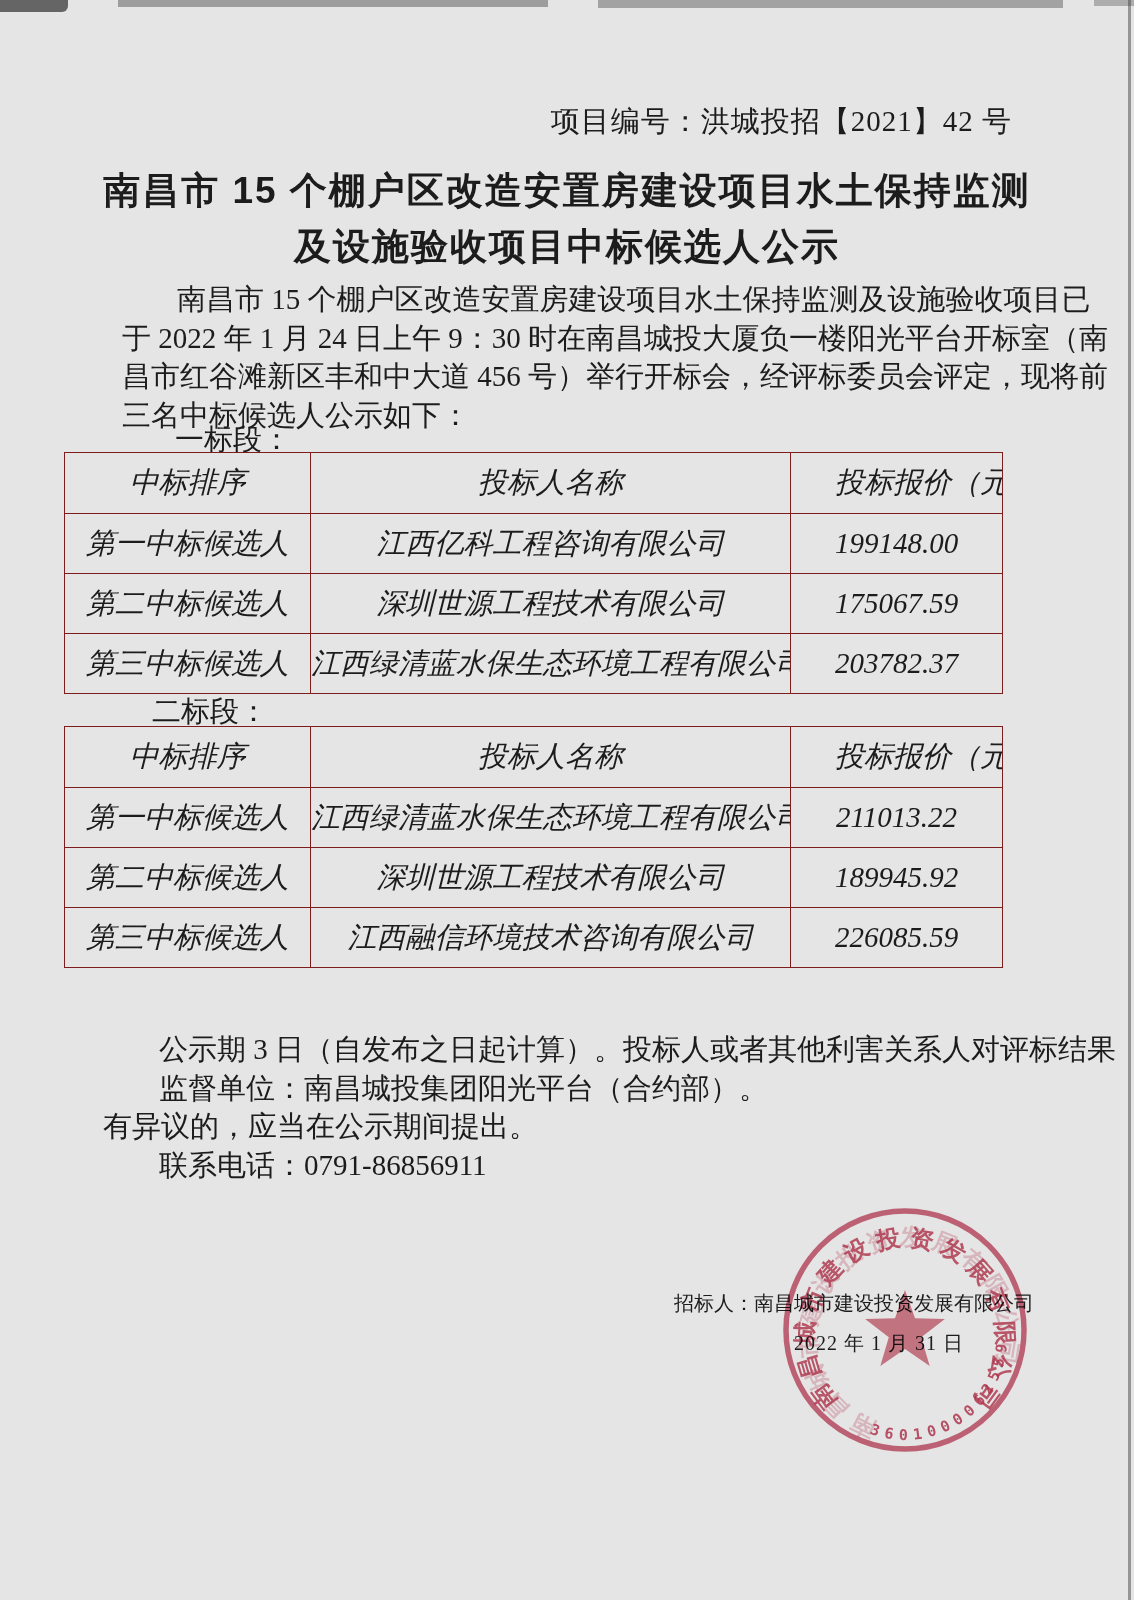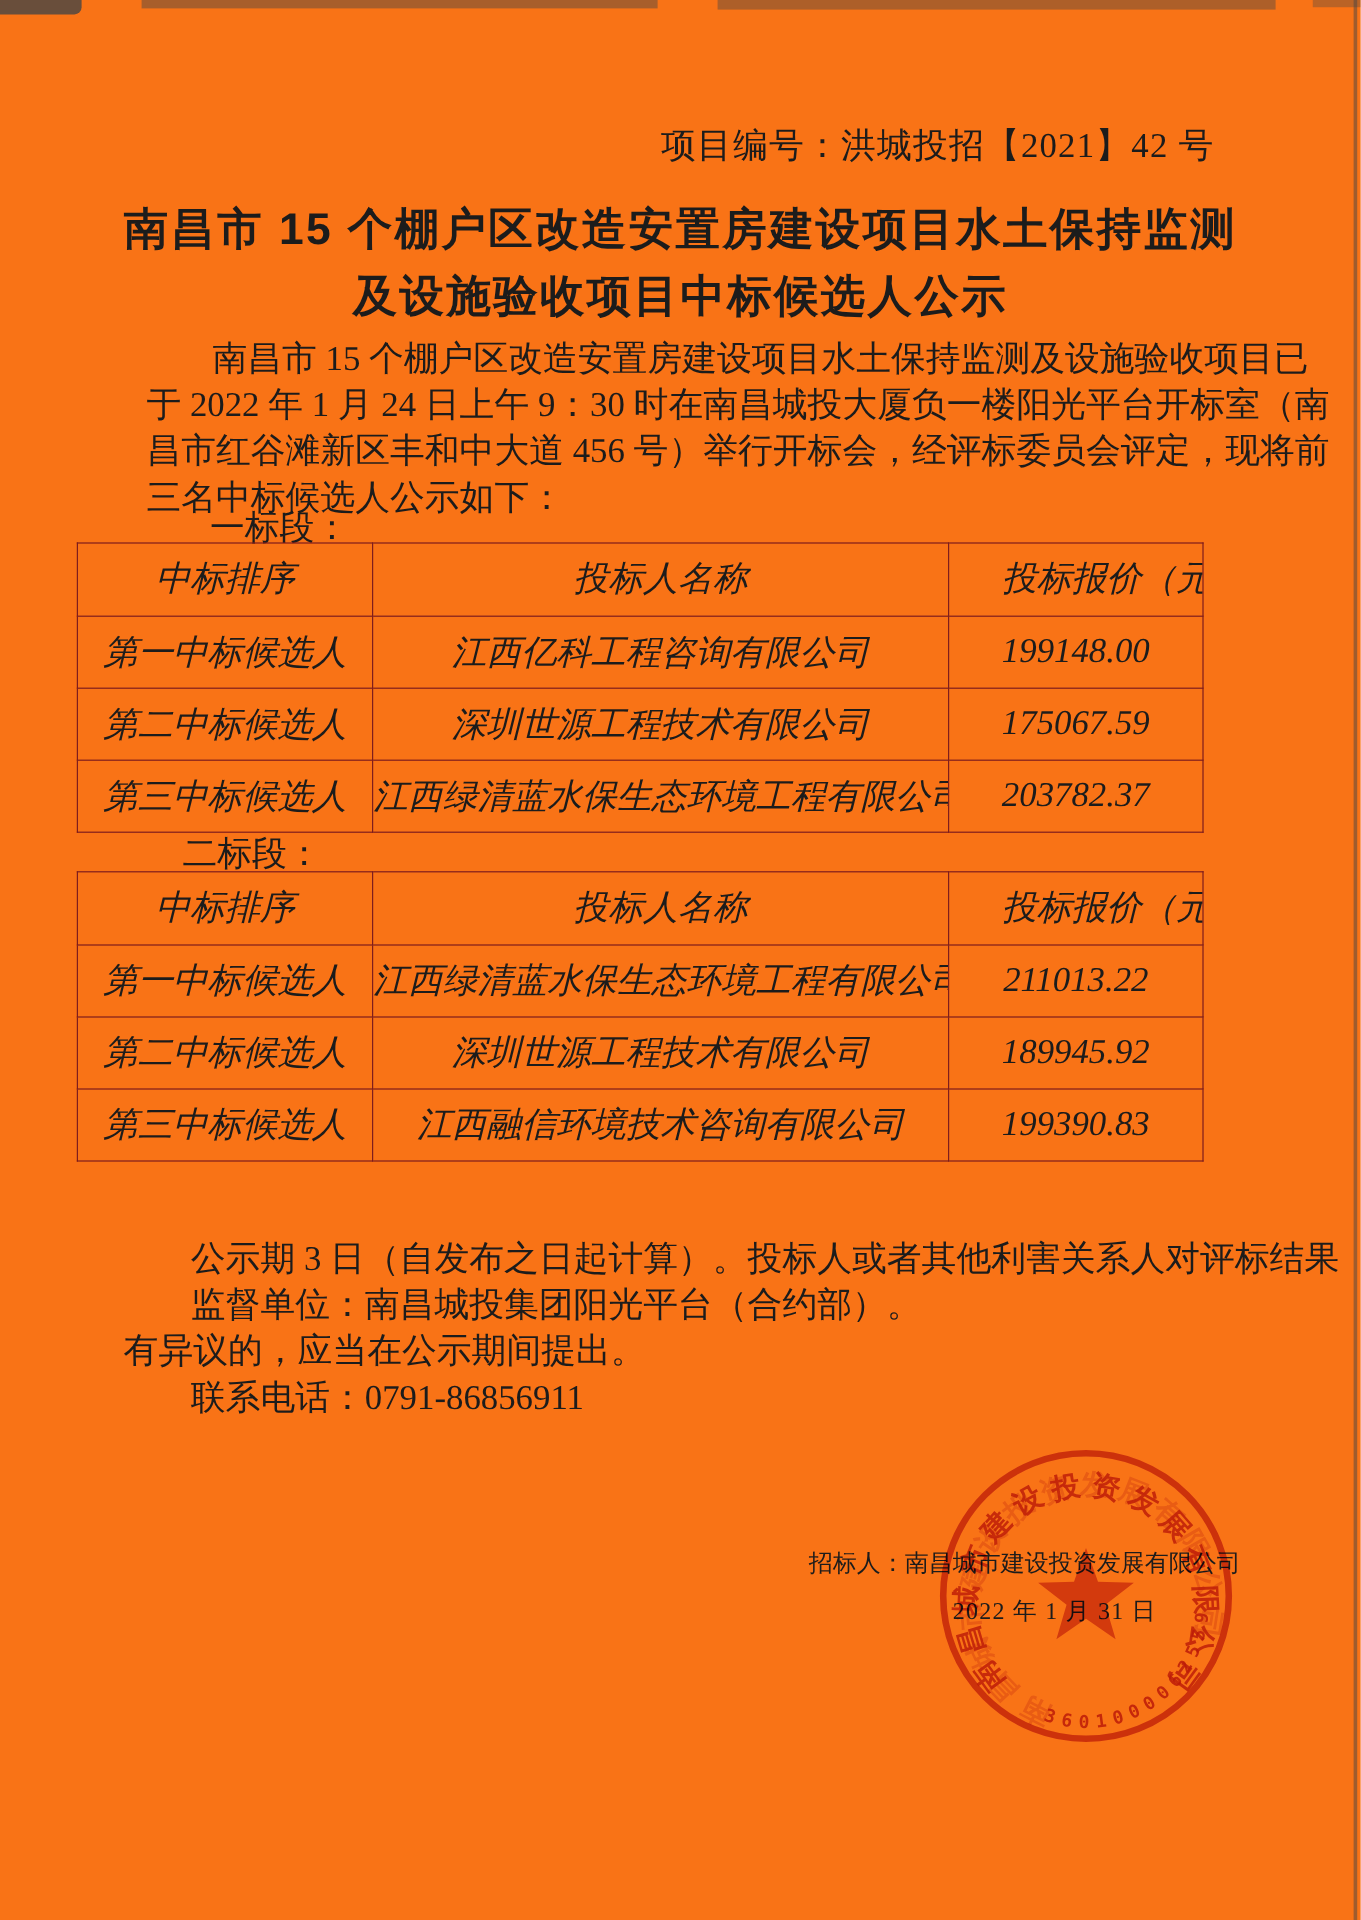--- a/index.html
+++ b/index.html
@@ -1,21 +1,21 @@
 <!DOCTYPE html>
 <html><head>
 <meta charset="utf-8">
 <style>
   * { margin:0; padding:0; box-sizing:border-box; }
   html,body { background:#ffffff; }
   .page {
     position:relative;
     width:1134px; height:1600px;
     margin:0 auto;
-    background:#f97316;
+    background:#e5e5e5;
     overflow:hidden;
     font-family:"Liberation Serif","DejaVu Serif",serif;
     color:#1c1c1c;
   }
   
   .artifact { position:absolute; background:#454545; }
   .a-blob   { left:0;   top:0; width:68px;  height:12px; opacity:.8; border-radius:0 0 6px 0; }
   .a-seg1   { left:118px; top:0; width:430px; height:7px; opacity:.45; }
   .a-seg2   { left:598px; top:0; width:465px; height:8px; opacity:.42; }
   .a-seg3   { left:1094px; top:0; width:40px; height:6px; opacity:.35; }
@@ -159,21 +159,21 @@
       <td>211013.22</td>
     </tr>
     <tr>
       <td>第二中标候选人</td>
       <td>深圳世源工程技术有限公司</td>
       <td>189945.92</td>
     </tr>
     <tr>
       <td>第三中标候选人</td>
       <td>江西融信环境技术咨询有限公司</td>
-      <td>199390.83</td>
+      <td>226085.59</td>
     </tr>
   </tbody>
     </table>
 
   <div class="notice">
     <div class="line ind1">公示期 3 日（自发布之日起计算）。投标人或者其他利害关系人对评标结果</div>
     <div class="line ind2">监督单位：南昌城投集团阳光平台（合约部）。</div>
     <div class="line">有异议的，应当在公示期间提出。</div>
     <div class="line ind2">联系电话：0791-86856911</div>
   </div>

